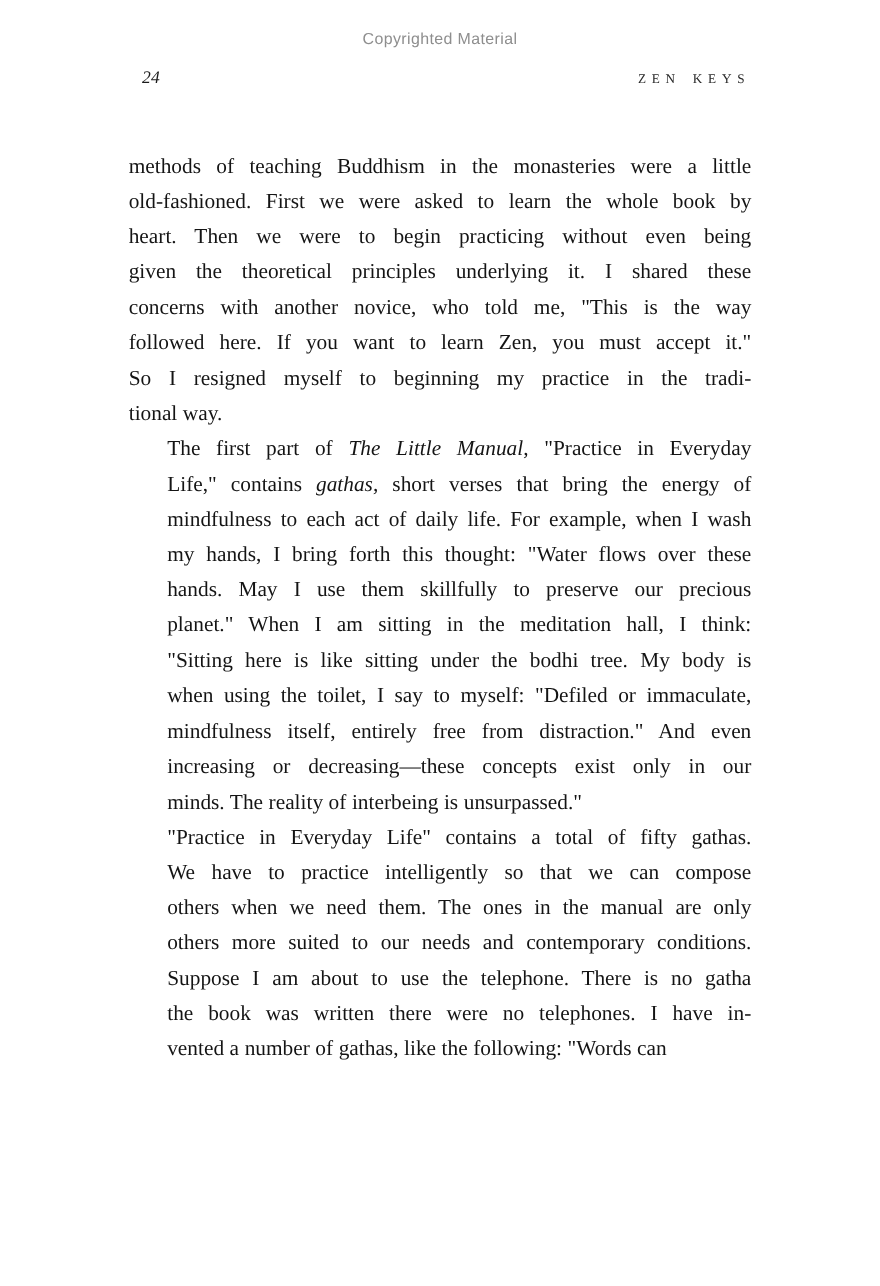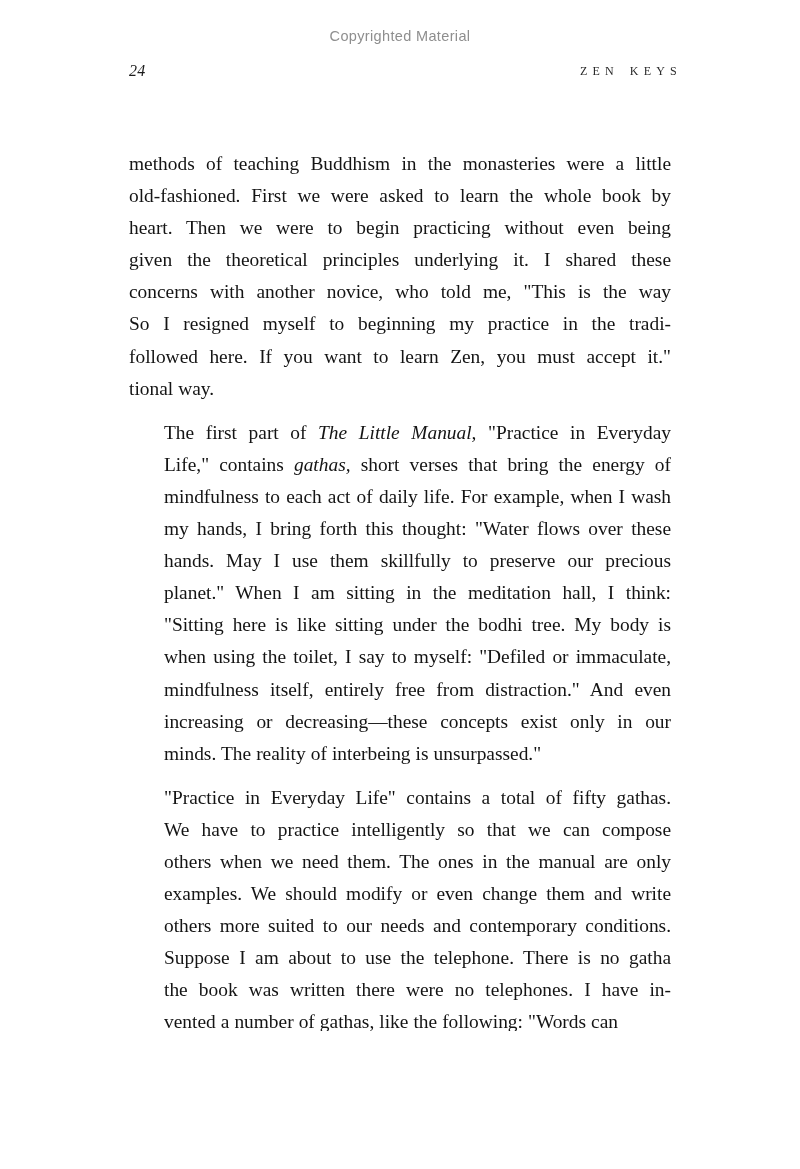--- a/index.html
+++ b/index.html
@@ -60,21 +60,21 @@
   .book-title .word-gap { display: inline-block; width: 11px; }
 
   
   .textblock {
     position: absolute;
     left: 117px;
     top: 136px;
     width: 566px;
   }
   p.para {
-    margin: 12px;
+    margin: 0;
     font-size: 19.4px;
     line-height: 32.1px;
     color: #141414;
     text-align: justify;
     text-justify: inter-word;
     -webkit-hyphens: none;
     hyphens: none;
     word-spacing: 0.2px;
   }
   p.para.indent { text-indent: 35px; }
@@ -107,42 +107,41 @@
     </span>
   </div>
 
   <div class="textblock">
       <p class="para">
         <span class="line">methods of teaching Buddhism in the monasteries were a little</span>
         <span class="line">old-fashioned. First we were asked to learn the whole book by</span>
         <span class="line">heart. Then we were to begin practicing without even being</span>
         <span class="line">given the theoretical principles underlying it. I shared these</span>
         <span class="line">concerns with another novice, who told me, "This is the way</span>
+        <span class="line">followed here. If you want to learn Zen, you must accept it."</span>
         <span class="line">So I resigned myself to beginning my practice in the tradi-</span>
-        <span class="line">followed here. If you want to learn Zen, you must accept it."</span>
         <span class="line last">tional way.</span>
       </p>
       <p class="para indent">
         <span class="line indent">The first part of <i>The Little Manual,</i> "Practice in Everyday</span>
         <span class="line">Life," contains <i>gathas,</i> short verses that bring the energy of</span>
         <span class="line">mindfulness to each act of daily life. For example, when I wash</span>
         <span class="line">my hands, I bring forth this thought: "Water flows over these</span>
         <span class="line">hands. May I use them skillfully to preserve our precious</span>
         <span class="line">planet." When I am sitting in the meditation hall, I think:</span>
         <span class="line">"Sitting here is like sitting under the bodhi tree. My body is</span>
         <span class="line">when using the toilet, I say to myself: "Defiled or immaculate,</span>
         <span class="line">mindfulness itself, entirely free from distraction." And even</span>
         <span class="line">increasing or decreasing—these concepts exist only in our</span>
         <span class="line last">minds. The reality of interbeing is unsurpassed."</span>
       </p>
       <p class="para indent">
         <span class="line indent">"Practice in Everyday Life" contains a total of fifty gathas.</span>
         <span class="line">We have to practice intelligently so that we can compose</span>
         <span class="line">others when we need them. The ones in the manual are only</span>
-        <span class="line">examples. We should modify or even change them and write</span>
         <span class="line">others more suited to our needs and contemporary conditions.</span>
         <span class="line">Suppose I am about to use the telephone. There is no gatha</span>
         <span class="line">the book was written there were no telephones. I have in-</span>
         <span class="line last">vented a number of gathas, like the following: "Words can</span>
       </p>
     </div>
 
   <div class="watermark watermark-bottom">Copyrighted Material</div>
 
 </div>

